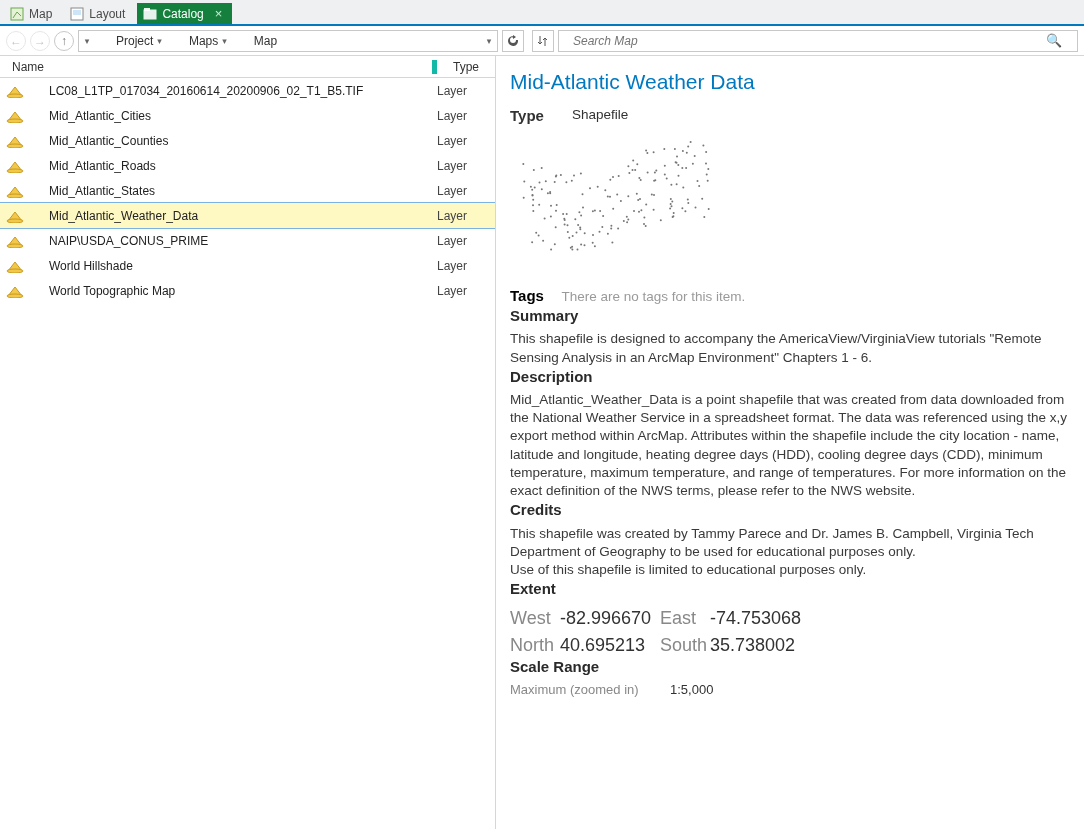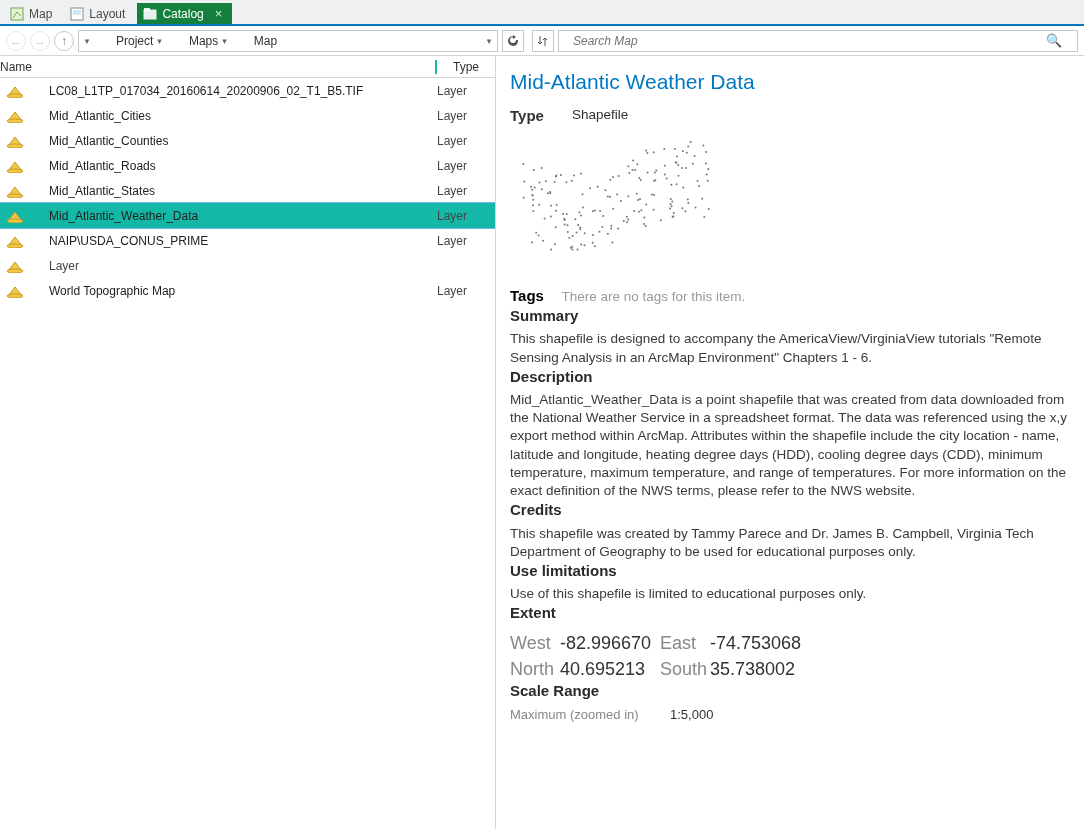--- a/index.html
+++ b/index.html
@@ -99,27 +99,27 @@
   flex-direction: column;
 }
 .col-headers {
   display: flex;
   height: 22px;
   border-bottom: 1px solid #d6d6d6;
   align-items: center;
   font-size: 12px;
   color: #333;
 }
-.col-name { flex: 1; border-right: 2px solid #14b8a6; }
+.col-name { flex: 1; padding-left: 12px; border-right: 5px solid #14b8a6; }
 .col-type { width: 58px; text-align: center; }
 .catalog-list { overflow-y: auto; }
 .row {
   display: flex; align-items: center; height: 25px; padding-left: 6px; cursor: default; gap: 19px;
 }
-.row.selected { background: #14b8a6; outline: 1px solid #7bb2e4; justify-content: flex-end; }
+.row.selected { background: #fef9c3; outline: 1px solid #7bb2e4; justify-content: flex-end; }
 .row .folder-icon {
   width: 18px; height: 14px; margin-right: 6px; position: relative;
 }
 .folder-icon svg { display:block; }
 .row .name { flex:1; font-size: 12px; color: #222; }
 .row .type { width: 58px; font-size: 12px; color: #444; }
 .right-pane {
   flex: 1;
   background: #fff;
   display: flex;
@@ -316,20 +316,21 @@
           <span class="name">NAIP\USDA_CONUS_PRIME</span>
           <span class="type">Layer</span>
         </div>
         <div class="row">
           <span class="folder-icon">
             <svg width="18" height="14">
               <polygon points="2,12 9,3 16,12" fill="#f2c84b" stroke="#c99a1f"></polygon>
               <ellipse cx="9" cy="12" rx="8" ry="2" fill="#f2c84b" stroke="#c99a1f"></ellipse>
             </svg>
           </span>
+          <span class="name">World Hillshade</span>
           <span class="type">Layer</span>
         </div>
         <div class="row">
           <span class="folder-icon">
             <svg width="18" height="14">
               <polygon points="2,12 9,3 16,12" fill="#f2c84b" stroke="#c99a1f"></polygon>
               <ellipse cx="9" cy="12" rx="8" ry="2" fill="#f2c84b" stroke="#c99a1f"></ellipse>
             </svg>
           </span>
           <span class="name">World Topographic Map</span>
@@ -522,21 +523,20 @@
       <div class="md-tags-line">
         <span class="lbl">Tags</span>
         <span class="val">There are no tags for this item.</span>
       </div>
       <div class="md-section-h">Summary</div>
       <div class="md-text">This shapefile is designed to accompany the AmericaView/VirginiaView tutorials "Remote Sensing Analysis in an ArcMap Environment" Chapters 1 - 6.</div>
       <div class="md-section-h">Description</div>
       <div class="md-text">Mid_Atlantic_Weather_Data is a point shapefile that was created from data downloaded from the National Weather Service in a spreadsheet format. The data was referenced using the x,y export method within ArcMap. Attributes within the shapefile include the city location - name, latitude and longitude, heating degree days (HDD), cooling degree days (CDD), minimum temperature, maximum temperature, and range of temperatures. For more information on the exact definition of the NWS terms, please refer to the NWS website.</div>
       <div class="md-section-h">Credits</div>
       <div class="md-text">This shapefile was created by Tammy Parece and Dr. James B. Campbell, Virginia Tech Department of Geography to be used for educational purposes only.</div>
-      <div class="md-section-h">Use limitations</div>
       <div class="md-text">Use of this shapefile is limited to educational purposes only.</div>
       <div class="md-section-h">Extent</div>
       <div class="extent-grid">
         <span class="k">West</span>
         <span>-82.996670</span>
         <span class="k">East</span>
         <span>-74.753068</span>
         <span class="k">North</span>
         <span>40.695213</span>
         <span class="k">South</span>

